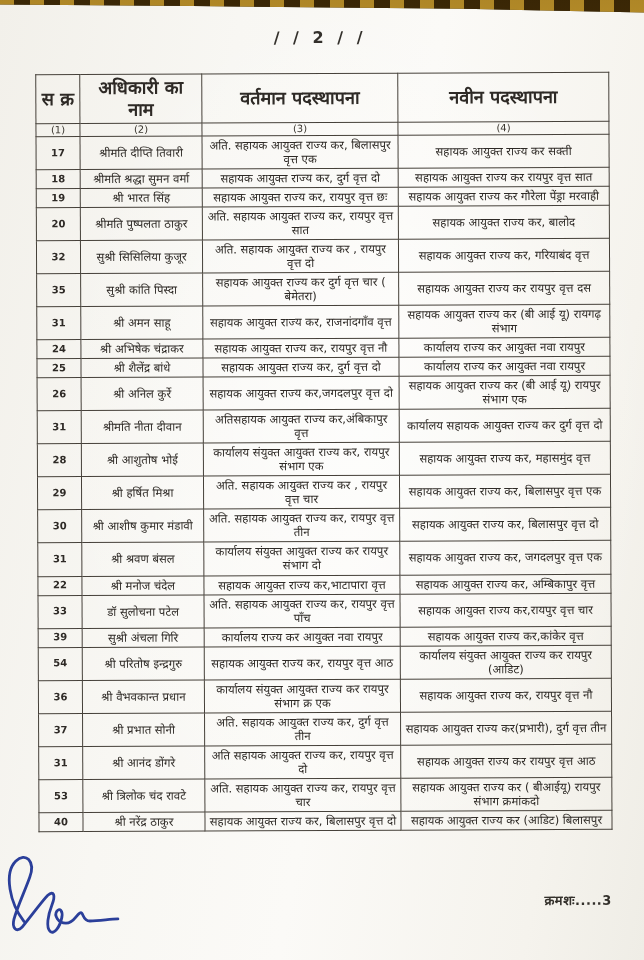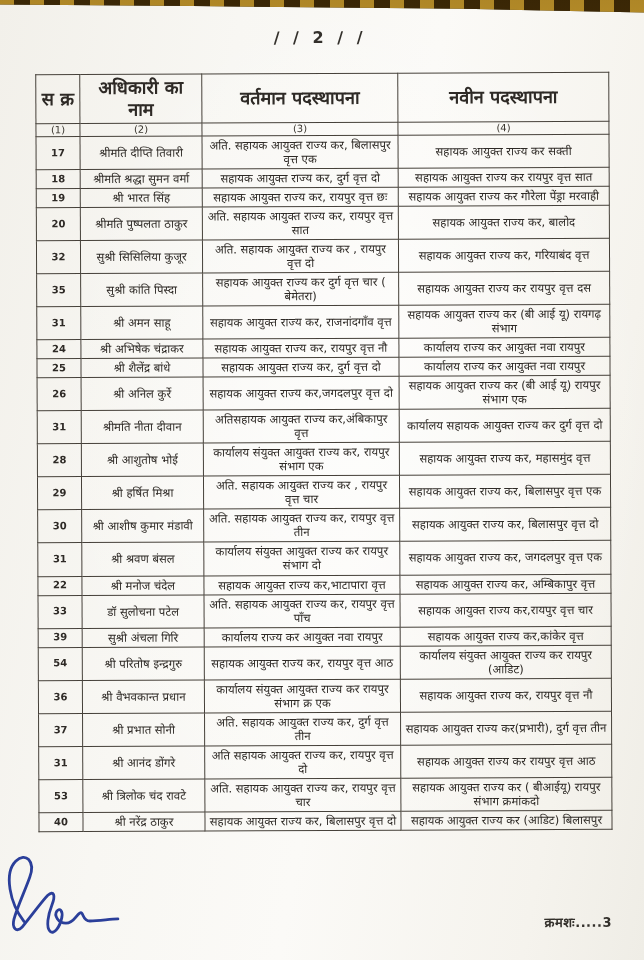--- a/index.html
+++ b/index.html
@@ -34,21 +34,21 @@
   table.roster col.c-cur{width:196px;}
   table.roster col.c-new{width:211px;}
   table.roster th, table.roster td{
     border:1px solid #46413a;padding:2px 3px;text-align:center;vertical-align:middle;
     word-wrap:break-word;
   }
   table.roster thead th.h-label{font-size:18px;font-weight:bold;height:34px;}
   table.roster thead th.h-num{font-size:10px;font-weight:normal;height:12px;padding:0 3px;color:#3a362f;}
   td.sr{font-weight:bold;font-size:10px;}
   .footer-cont{
-    position:absolute;top:914px;right:34px;
+    position:absolute;top:892px;right:34px;
     font-size:13px;font-weight:bold;color:#33302b;letter-spacing:0.5px;
   }
   .signature{position:absolute;left:0px;top:842px;width:120px;height:112px;}
   .signature svg{width:100%;height:100%;}
 </style>
 </head>
 <body>
 
 <div class="top-edge"></div>
 

